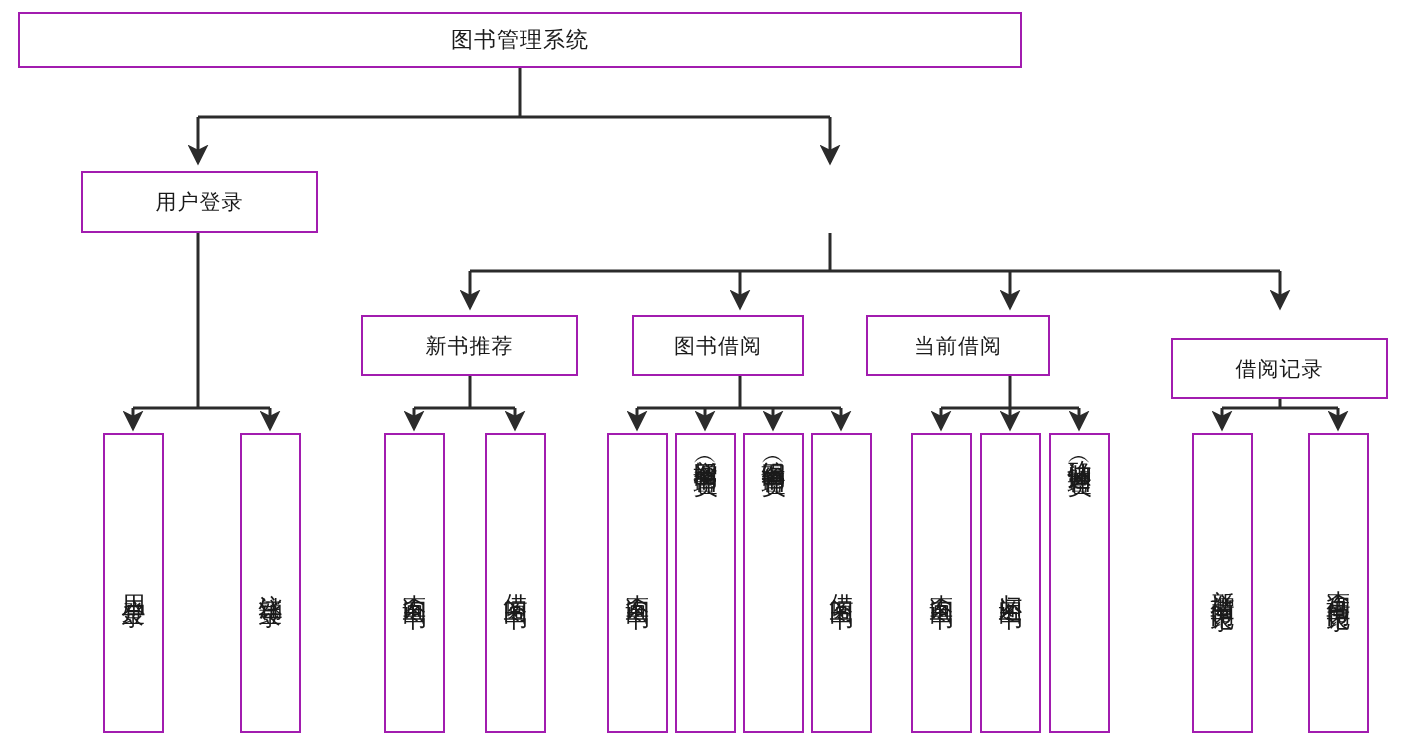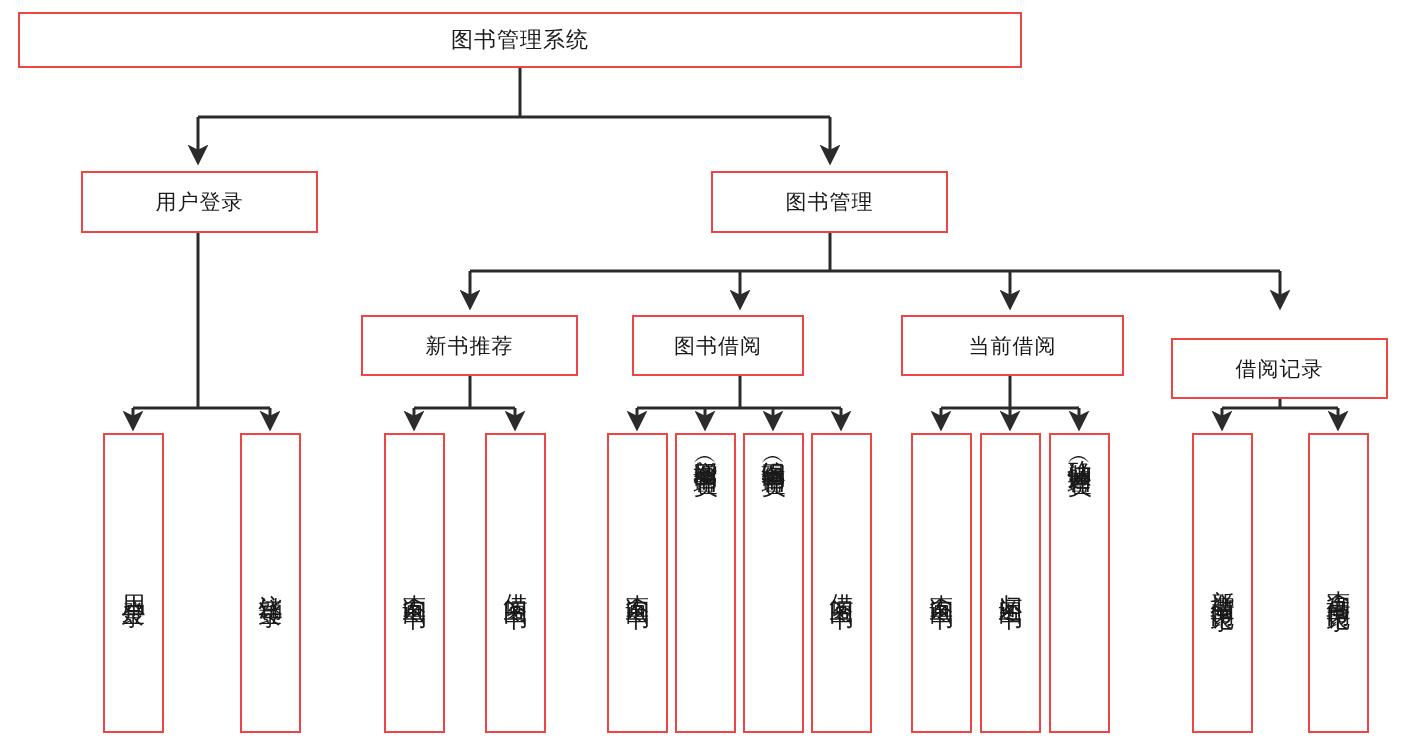--- a/index.html
+++ b/index.html
@@ -21,21 +21,21 @@
     position: absolute;
     left: 0;
     top: 0;
     width: 1405px;
     height: 747px;
     pointer-events: none;
   }
   .node {
     position: absolute;
     box-sizing: border-box;
-    border: 2px solid #ef4444;
+    border: 2px solid #a21caf;
     background: #ffffff;
     color: #1a1a1a;
     display: flex;
     align-items: center;
     justify-content: center;
     text-align: center;
     letter-spacing: 1px;
   }
   .node.h {
     font-size: 21px;
@@ -120,25 +120,24 @@
       <path d="M 1280 376 L 1280 408"></path>
       <path d="M 1222 408 L 1338 408"></path>
       <path d="M 1222 408 L 1222 428" marker-end="url(#arrow)"></path>
       <path d="M 1338 408 L 1338 428" marker-end="url(#arrow)"></path>
     </g>
   </svg>
 
   <div class="node h root" style="left:18px; top:12px; width:1004px; height:56px;">图书管理系统</div>
 
   <div class="node h" style="left:81px; top:171px; width:237px; height:62px;">用户登录</div>
-  <div class="node h" style="left:711px; top:171px; width:237px; height:62px;">图书管理</div>
 
   <div class="node h" style="left:361px; top:315px; width:217px; height:61px;">新书推荐</div>
   <div class="node h" style="left:632px; top:315px; width:172px; height:61px;">图书借阅</div>
-  <div class="node h" style="left:901px; top:315px; width:223px; height:61px;">当前借阅</div>
+  <div class="node h" style="left:866px; top:315px; width:184px; height:61px;">当前借阅</div>
   <div class="node h" style="left:1171px; top:315px; width:217px; height:61px;margin-top:23px;">借阅记录</div>
 
   <div class="node v" style="left:103px; top:433px; width:61px; height:300px;">用户登录</div>
   <div class="node v" style="left:240px; top:433px; width:61px; height:300px;">注销登录</div>
 
   <div class="node v" style="left:384px; top:433px; width:61px; height:300px;">查询图书</div>
   <div class="node v" style="left:485px; top:433px; width:61px; height:300px;">借阅图书</div>
 
   <div class="node v" style="left:607px; top:433px; width:61px; height:300px;">查询图书</div>
   <div class="node v topalign" style="left:675px; top:433px; width:61px; height:300px;">新增图书（管理员）</div>

